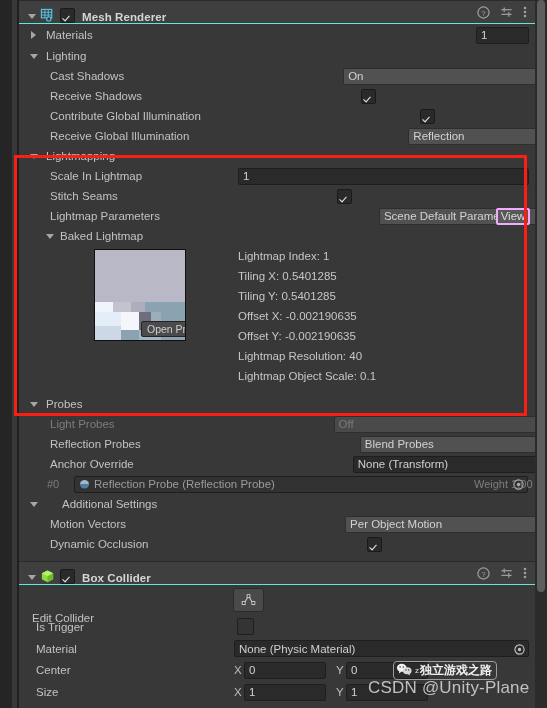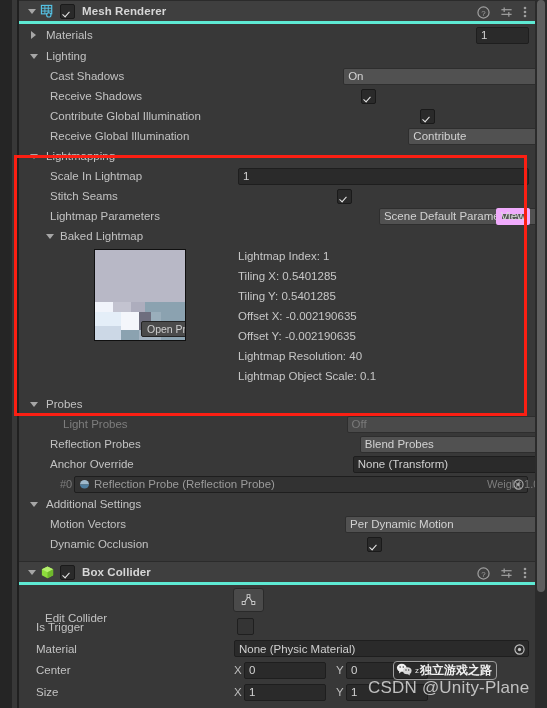--- a/index.html
+++ b/index.html
@@ -18,22 +18,22 @@
   .gutter-left .dark{position:absolute;left:0;top:0;width:12px;height:708px;background:#252525;}
   .gutter-left .edge{position:absolute;left:17px;top:0;width:2px;height:708px;background:#202020;}
   
   .scrollbar{position:absolute;right:0;top:0;width:12px;height:708px;background:#2b2b2b;}
   .scrollbar .thumb{position:absolute;left:2px;top:0px;width:8px;height:592px;background:#5e5e5e;border-radius:4px;}
   .panel{position:absolute;left:19px;top:0;width:516px;height:708px;background:#383838;overflow:hidden;}
 
   
   .comp-header{
     position:relative;height:24px;background:#3f3f3f;
-    border-top:1px solid #2b2b2b;border-bottom:3px solid #5eead4;
-    display:flex;align-items:center;padding:0 6px;box-sizing:border-box;
+    border-top:1px solid #2b2b2b;border-bottom:1px solid #5eead4;
+    display:flex;align-items:flex-end;padding:0 6px;box-sizing:border-box;
   }
   .foldout{
     width:13px;height:13px;flex:none;display:flex;align-items:center;justify-content:center;
   }
   .tri-down{width:0;height:0;border-left:4.5px solid transparent;border-right:4.5px solid transparent;border-top:5.5px solid #a6a6a6;}
   .tri-right{width:0;height:0;border-top:4.5px solid transparent;border-bottom:4.5px solid transparent;border-left:5.5px solid #a6a6a6;}
   .comp-title{font-weight:bold;font-size:11.5px;color:#d6d6d6;margin-left:7px;letter-spacing:.1px;}
   .hdr-icons{position:absolute;right:8px;top:0;height:24px;display:flex;align-items:center;gap:10px;}
   .ico{opacity:.82;display:block;}
 
@@ -43,21 +43,21 @@
   }
   .enable-box.checked::after{
     content:"";position:absolute;left:3px;top:5px;width:3px;height:6px;
     border:solid #e8e8e8;border-width:0 1.6px 1.6px 0;transform:rotate(42deg);
   }
   .unity-icon{width:15px;height:15px;flex:none;margin-left:2px;}
 
   
   .row{height:20px;display:flex;align-items:center;position:relative;padding-left:0;}
   .row .lbl{color:#c2c2c2;font-size:11.5px;white-space:nowrap;}
-  .row .lbl.dim{color:#7d7d7d;margin-left:13px;}
+  .row .lbl.dim{color:#7d7d7d;}
   .sect-lbl{font-weight:normal;color:#cfcfcf;}
 
   .indent1{padding-left:8px;}
   .indent2{padding-left:31px;}
 
   .field{position:absolute;left:219px;}
 
   .dropdown{
     height:17px;background:#515151;border:1px solid #2e2e2e;border-radius:2px;
     display:flex;align-items:center;padding:0 4px;box-sizing:border-box;color:#d2d2d2;font-size:11.5px;
@@ -75,21 +75,21 @@
   }
   .objfield .picker{position:absolute;right:3px;top:50%;margin-top:-5px;width:11px;height:11px;}
   .cb{
     width:13px;height:13px;background:#2a2a2a;border:1px solid #1a1a1a;border-radius:2px;position:relative;
   }
   .cb.checked::after{
     content:"";position:absolute;left:3px;top:5px;width:3px;height:6px;
     border:solid #e8e8e8;border-width:0 1.6px 1.6px 0;transform:rotate(42deg);
   }
   .btn{
-    height:17px;background:#585858;border:6px solid #f0abfc;border-radius:2px;
+    height:17px;background:#585858;border:2px solid #f0abfc;border-radius:2px;
     display:flex;align-items:center;justify-content:center;color:#dcdcdc;font-size:11.5px;
     padding:0 7px;box-sizing:border-box;
   }
 
   
   .lm-thumb{
     position:absolute;left:75px;top:3px;width:92px;height:92px;
     border:1px solid #101010;box-sizing:border-box;overflow:hidden;background:#b7b7c4;
   }
   .open-prev{
@@ -200,21 +200,21 @@
     </div>
 
     <div class="row">
       <span class="lbl indent2">Contribute Global Illumination</span>
       <span class="cb checked field"></span>
     </div>
 
     <div class="row">
       <span class="lbl indent2">Receive Global Illumination</span>
       <span class="dropdown field" style="width:291px;">
-        <span>Contribute</span>
+        <span>Reflection</span>
 
       </span>
     </div>
 
     <div class="row">
       <span class="foldout" style="margin-left:8px;">
           <span class="tri-down"></span>
         </span>
       <span class="lbl sect-lbl" style="margin-left:6px;">Lightmapping</span>
     </div>
@@ -321,27 +321,27 @@
             </svg>
         </span>
       </span>
       <span class="lbl dim" style="position:absolute;left:455px;font-size:11px;">Weight 1.00</span>
     </div>
 
     <div class="row">
       <span class="foldout" style="margin-left:8px;">
           <span class="tri-down"></span>
         </span>
-      <span class="lbl sect-lbl" style="margin-left:6px;">Additional Settings</span>
+      <span class="lbl sect-lbl" style="margin-left:22px;">Additional Settings</span>
     </div>
 
     <div class="row">
       <span class="lbl indent2">Motion Vectors</span>
       <span class="dropdown field" style="width:291px;">
-        <span>Per Dynamic Motion</span>
+        <span>Per Object Motion</span>
 
       </span>
     </div>
 
     <div class="row">
       <span class="lbl indent2">Dynamic Occlusion</span>
       <span class="cb checked field"></span>
     </div>
 
     <div style="height:7px;"></div>
@@ -378,21 +378,21 @@
           <svg width="4" height="14" viewBox="0 0 4 14">
               <circle cx="2" cy="3" r="1.3" fill="#b5b5b5"></circle>
               <circle cx="2" cy="7" r="1.3" fill="#b5b5b5"></circle>
               <circle cx="2" cy="11" r="1.3" fill="#b5b5b5"></circle>
             </svg>
         </span>
       </span>
     </div>
 
     <div class="row" style="height:30px;">
-      <span class="lbl indent1" style="padding-left:26px;margin-top:35px;">Edit Collider</span>
+      <span class="lbl indent1" style="padding-left:13px;margin-top:35px;">Edit Collider</span>
       <span style="position:absolute;left:214px;width:29px;height:22px;background:#4a4a4a;border:1px solid #2a2a2a;border-radius:3px;display:flex;align-items:center;justify-content:center;">
         <span>
           <svg width="15" height="13" viewBox="0 0 16 14">
             <path d="M3.5 10.5 L8 3.5 L12.5 10.5" fill="none" stroke="#cfcfcf" stroke-width="1.1"></path>
             <rect x="1.2" y="9.2" width="3.2" height="3.2" fill="#383838" stroke="#cfcfcf" stroke-width="1"></rect>
             <rect x="11.6" y="9.2" width="3.2" height="3.2" fill="#383838" stroke="#cfcfcf" stroke-width="1"></rect>
             <rect x="6.5" y="1.8" width="3" height="3" fill="#383838" stroke="#cfcfcf" stroke-width="1"></rect>
           </svg>
         </span>
       </span>

